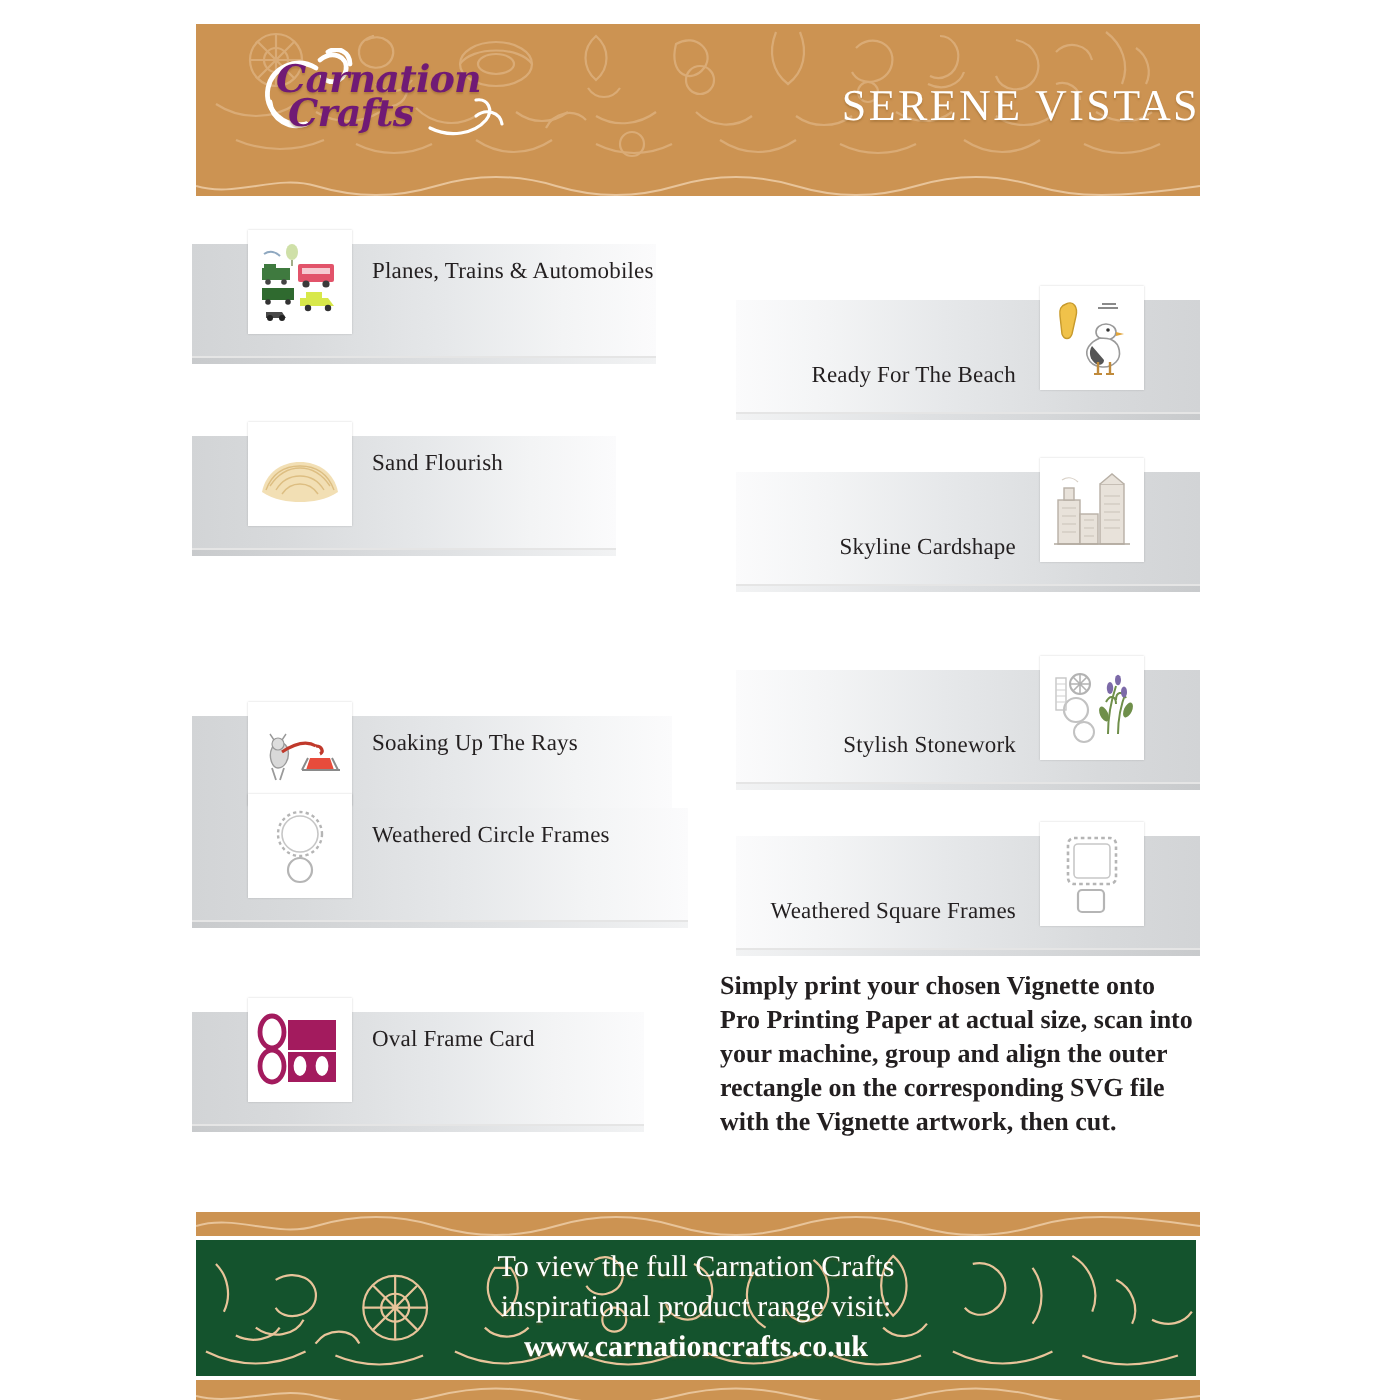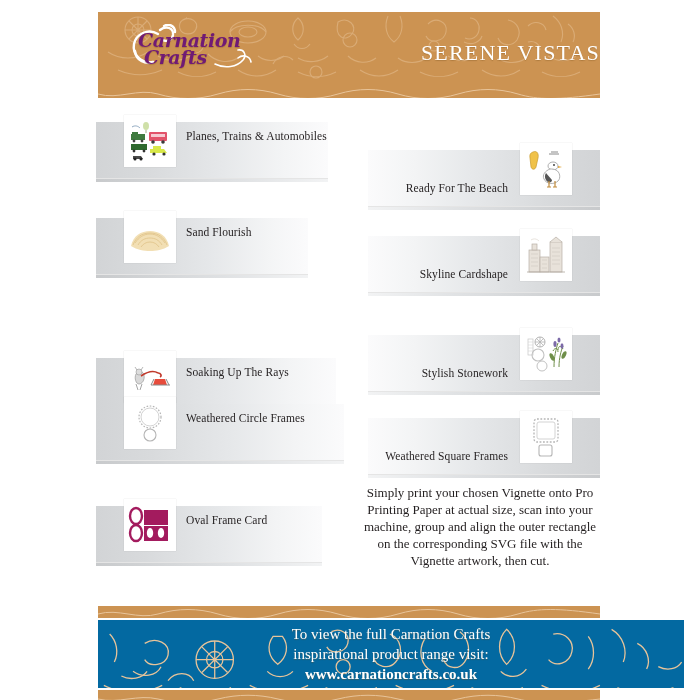--- a/index.html
+++ b/index.html
@@ -68,37 +68,38 @@
   
   .card.left .thumb{left:28px;}
   .card.left .card-label{left:90px;}
   
   .card.right .thumb{right:28px;}
   .card.right .card-label{right:92px;top:32px;text-align:left;}
 
   
   .instructions{
     position:absolute;left:360px;top:484px;width:240px;
-    text-align:center;font-size:13px;line-height:17px;color:#231f20;
+    font-size:13px;line-height:17px;color:#231f20;
     font-family:"Liberation Serif", serif;
+    font-weight:bold;
   }
   .queries{
     position:absolute;left:96px;top:590px;width:504px;
     text-align:right;font-size:8.6px;color:#3a3a3a;
     font-family:"Liberation Serif", serif;padding-right:4px;box-sizing:border-box;
   }
 
   
   .footer{
     position:absolute;left:98px;top:606px;width:502px;height:12px;
     background:#cc9352;overflow:hidden;
   }
   .footer-main{
-    position:absolute;left:98px;top:620px;width:586px;height:68px;
-    background:#0369a1;overflow:hidden;
+    position:absolute;left:98px;top:620px;width:500px;height:68px;
+    background:#14532d;overflow:hidden;
   }
   .footer-text{
     position:absolute;inset:0;display:flex;flex-direction:column;
     align-items:center;justify-content:center;
     color:#ffffff;font-family:"Liberation Serif", serif;
     font-size:15px;line-height:20px;text-align:center;
     text-shadow:0 1px 1px rgba(125,84,32,.45);
   }
   .footer-text .url{font-weight:700;}
   .footer-bottom{

